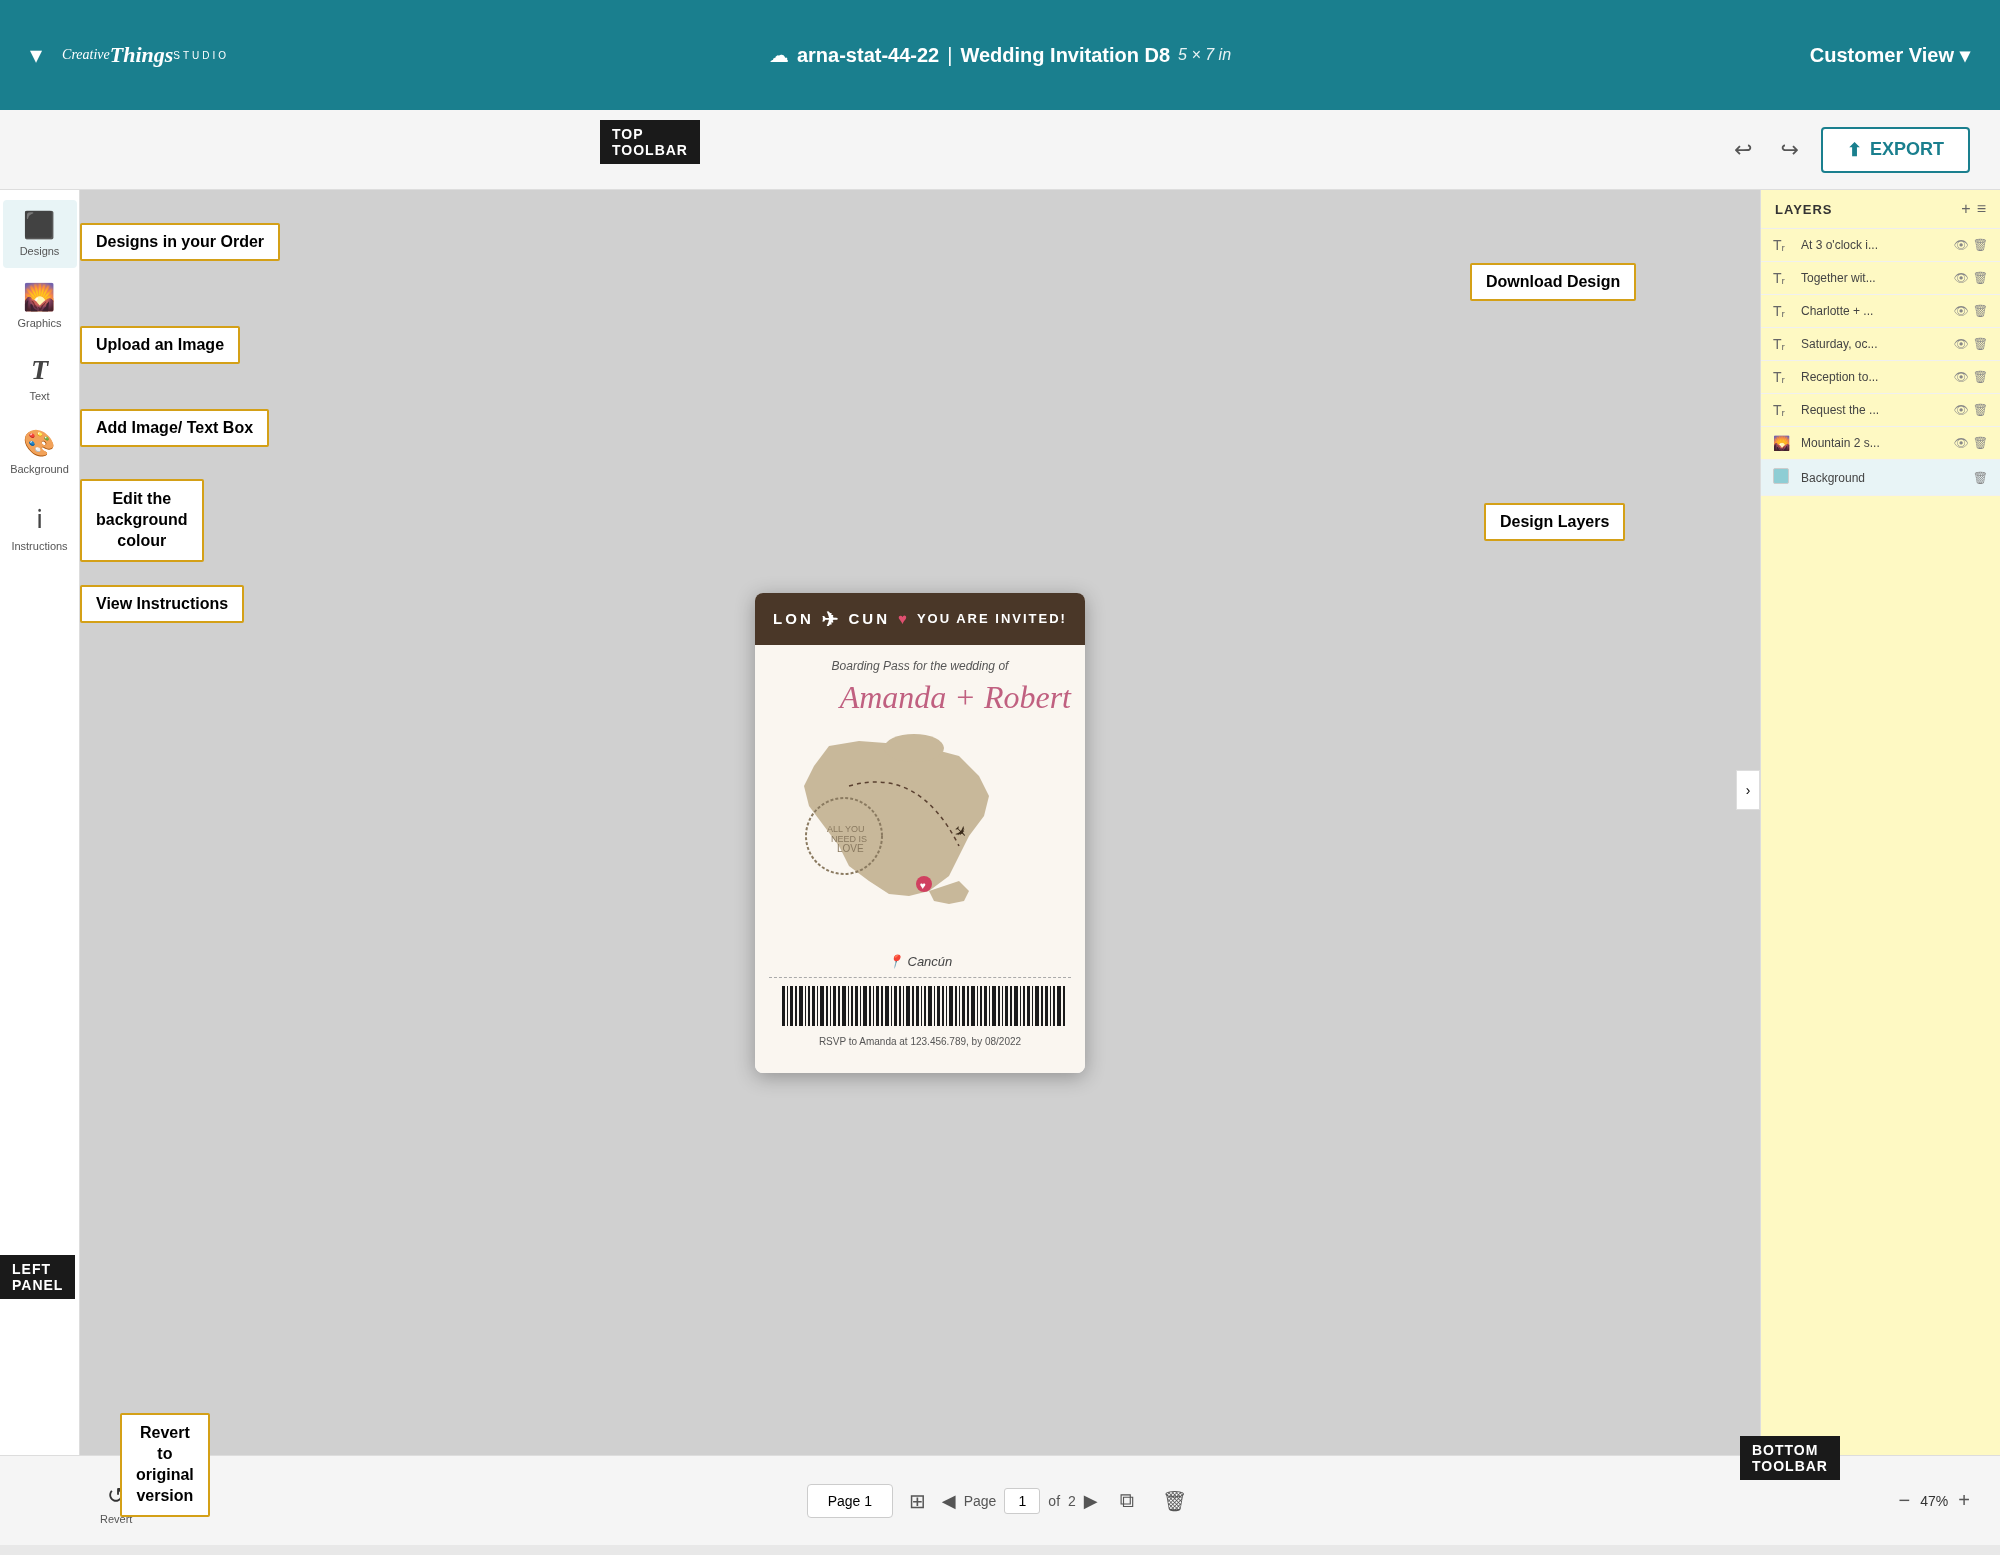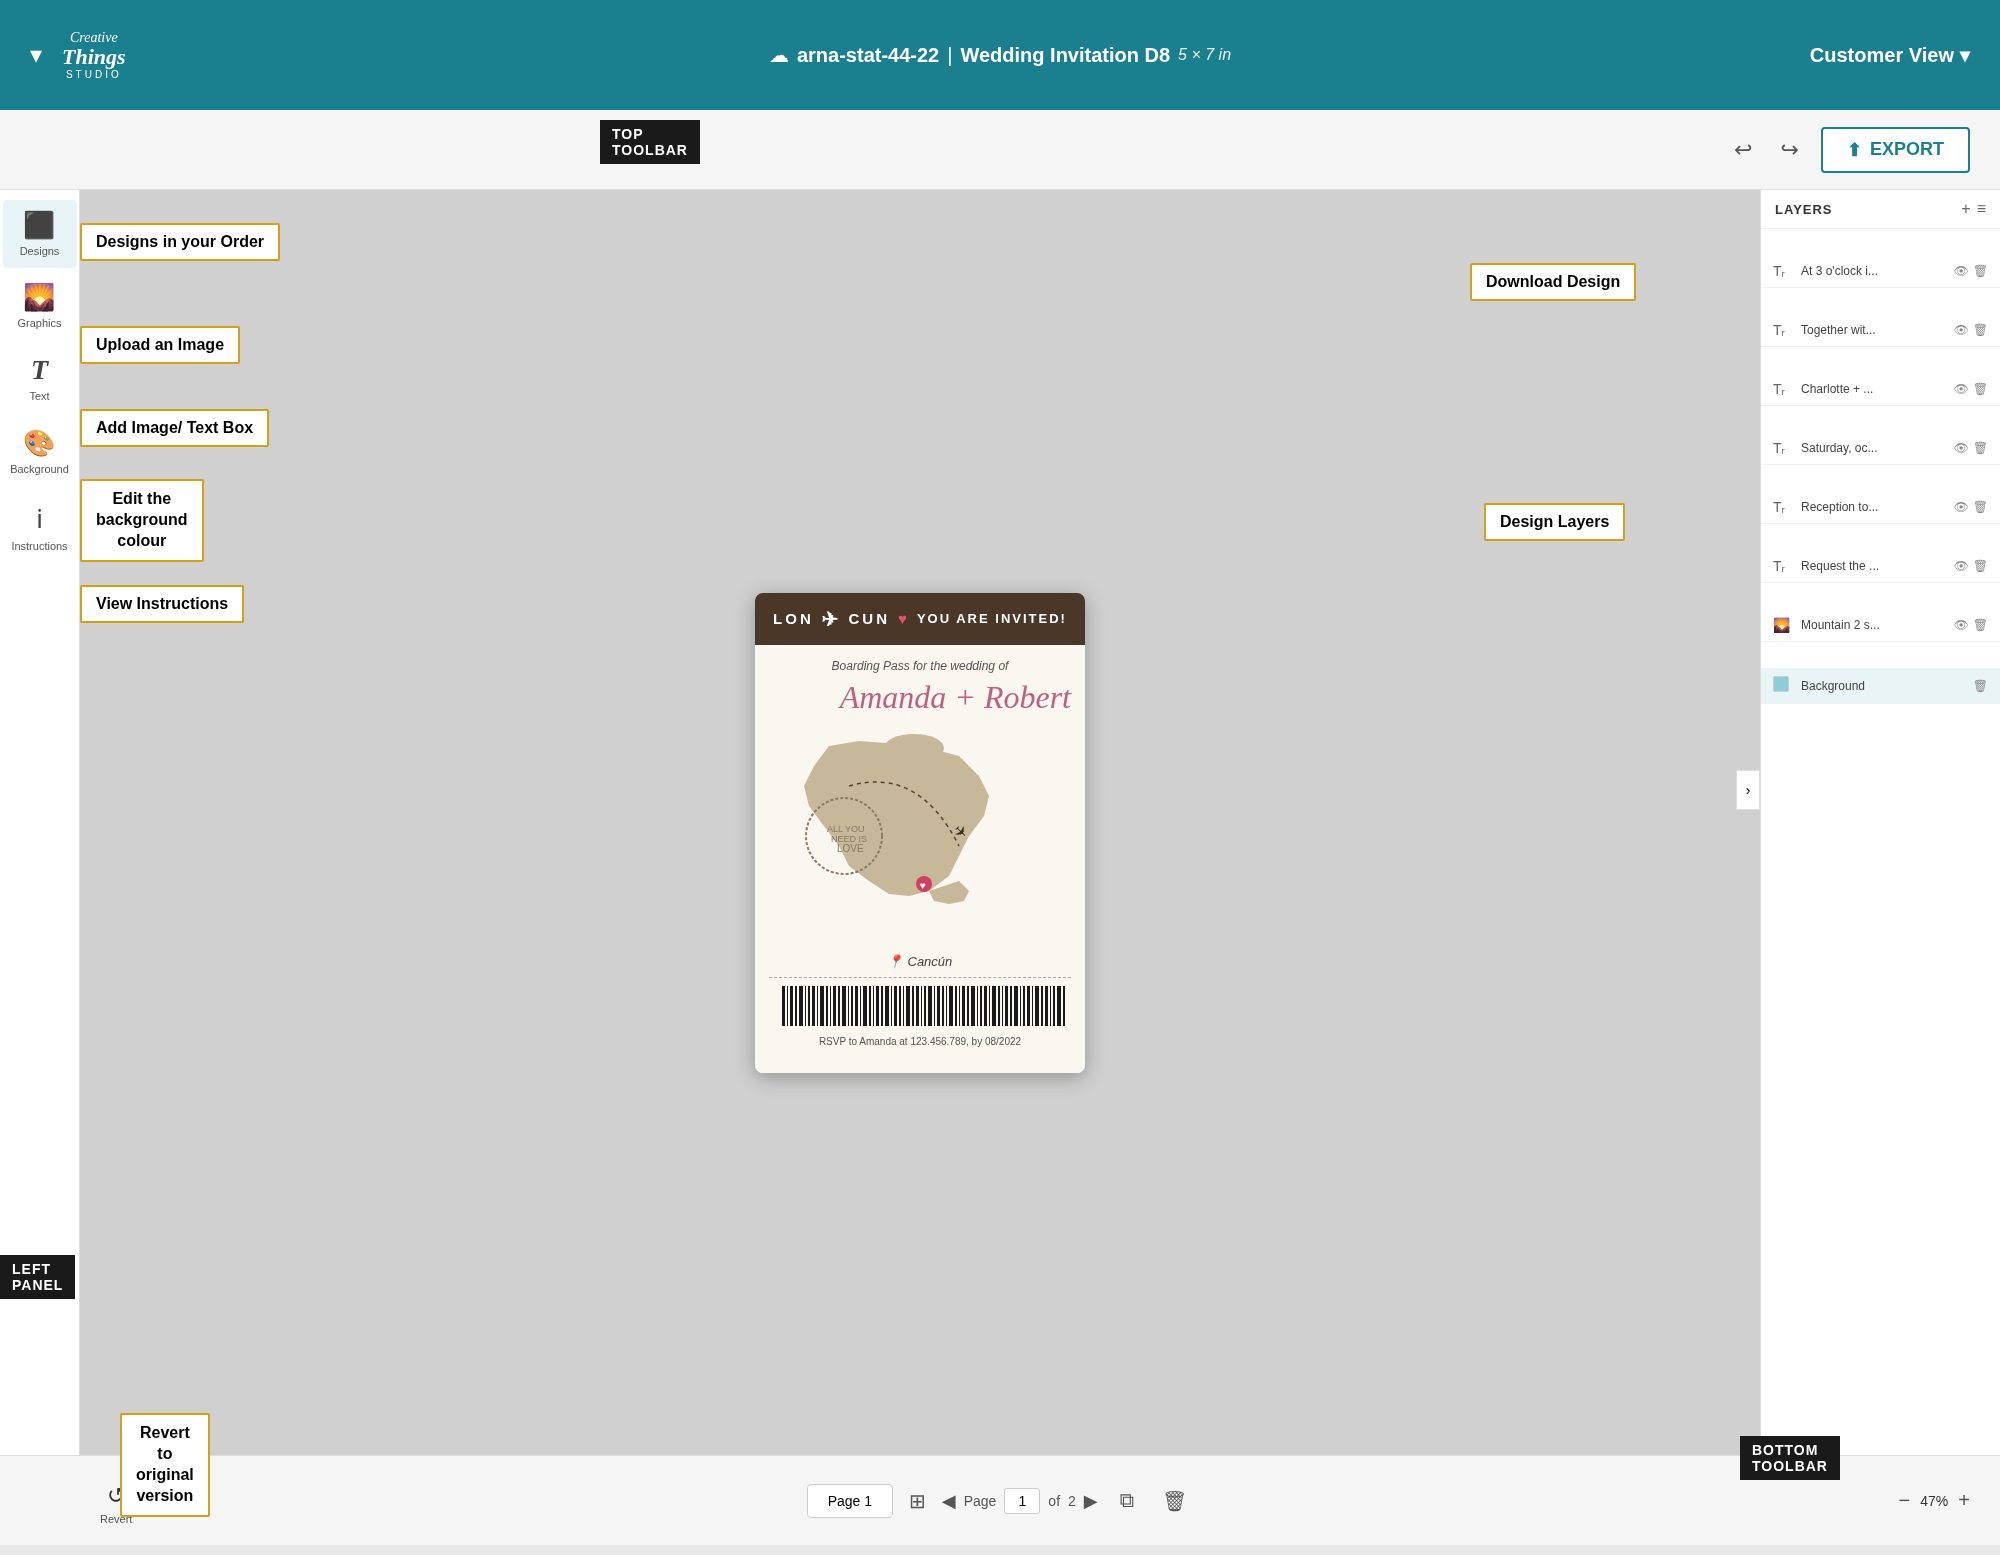--- a/index.html
+++ b/index.html
@@ -10,21 +10,21 @@
       background: #1a7f8e;
       height: 110px;
       display: flex;
       align-items: center;
       justify-content: space-between;
       padding: 0 30px;
       position: relative;
     }
     .top-nav-left { display: flex; align-items: center; gap: 20px; }
     .nav-arrow { color: white; font-size: 24px; cursor: pointer; }
-    .logo-area { display: flex; flex-direction: column; align-items: center; }
+    .logo-area { display: flex; flex-direction: row; align-items: center; }
     .logo-text { color: white; font-size: 22px; font-style: italic; font-family: 'Georgia', serif; line-height: 1.1; }
     .logo-sub { color: white; font-size: 10px; letter-spacing: 3px; text-transform: uppercase; }
     .top-nav-center { position: absolute; left: 50%; transform: translateX(-50%); color: white; font-size: 20px; display: flex; align-items: center; gap: 8px; }
     .doc-title-bold { font-weight: bold; }
     .doc-size { font-style: italic; font-size: 16px; opacity: 0.9; }
     .top-nav-right { color: white; font-size: 20px; display: flex; align-items: center; gap: 6px; font-weight: bold; }
 
     
     .second-bar {
       background: #f5f5f5;
@@ -145,25 +145,24 @@
       padding: 6px 12px;
       font-size: 14px;
       font-weight: bold;
       letter-spacing: 1px;
       z-index: 20;
     }
 
     
     .right-panel {
       width: 240px;
-      background: #ffffff;
+      background: #fef9c3;
       border-left: 1px solid #ddd;
       display: flex;
       flex-direction: column;
-      gap: 26px;
     }
     .right-panel-header {
       display: flex;
       align-items: center;
       justify-content: space-between;
       padding: 10px 14px;
       border-bottom: 1px solid #eee;
       font-size: 13px;
       font-weight: bold;
       color: #333;

